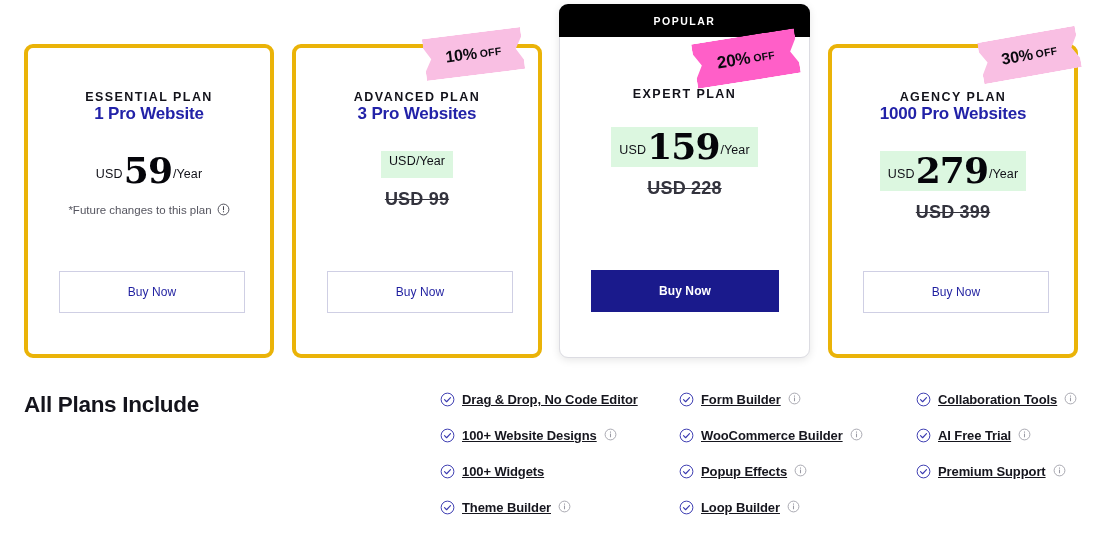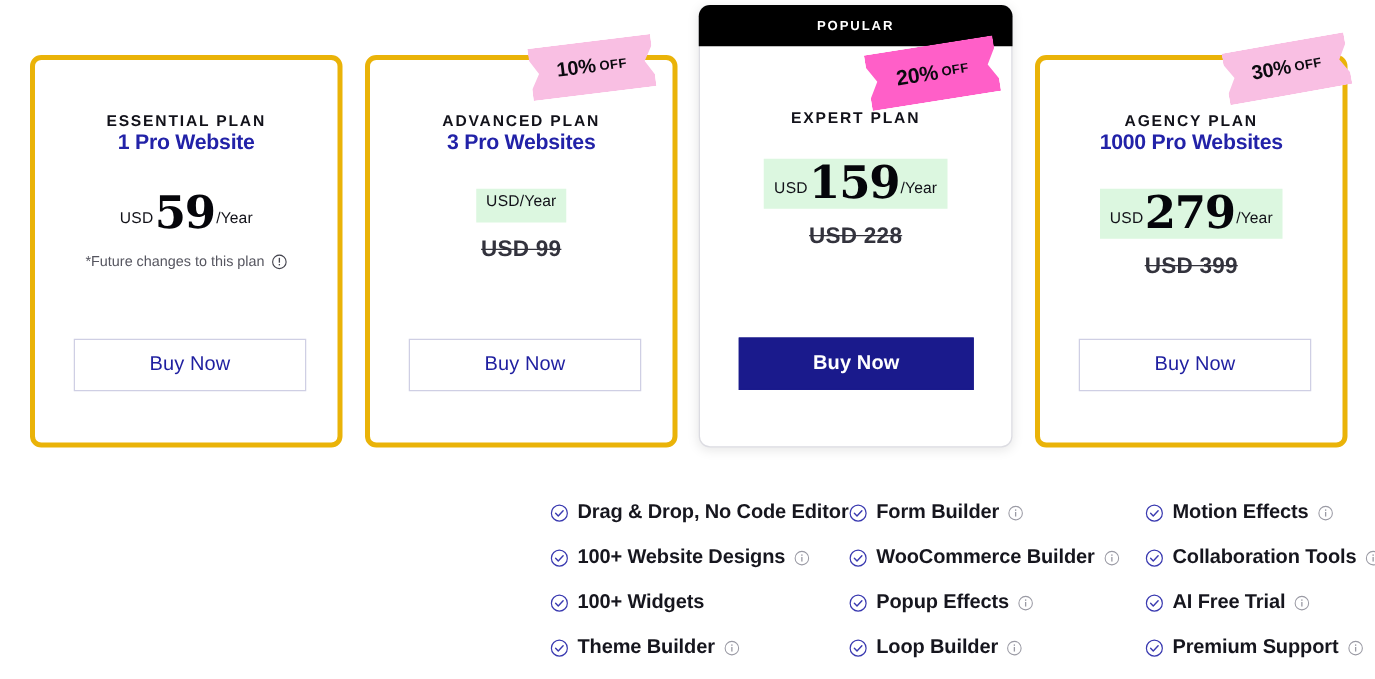--- a/index.html
+++ b/index.html
@@ -130,21 +130,21 @@
     color: #55555f;
   }
 
   .buy {
     position: absolute;
     left: 31px;
     bottom: 41px;
     width: 186px;
     height: 42px;
     display: flex; align-items: center; justify-content: center;
-    font-size: 16px;
+    font-size: 12px;
     color: #1f1fa0;
     background: #ffffff;
     border: 1px solid #cfcfe4;
     letter-spacing: 0.1px;
     cursor: pointer;
   }
   .card.featured .buy {
     left: 31px;
     bottom: 45px;
     width: 188px;
@@ -193,27 +193,27 @@
     letter-spacing: -0.3px;
   }
 
   .feat-col { position: absolute; top: 392px; }
   .feat-col.f0 { left: 440px; }
   .feat-col.f1 { left: 679px; }
   .feat-col.f2 { left: 916px; }
 
   .feat {
     display: flex;
-    align-items: center;
     gap: 7px;
     height: 36px;
-    font-size: 16px;
+    font-size: 13px;
     font-weight: bold;
     color: #16161e;
     letter-spacing: -0.1px;
+    text-decoration: underline;
   }
   .feat .label { white-space: nowrap; }
 
   svg { display: block; }
 </style>
 </head>
 <body>
 
 <div class="page">
 
@@ -298,20 +298,21 @@
     <div class="badge b2">
       <span class="pct">20%</span>
       <span class="off">OFF</span>
     </div>
     <div class="badge b3">
       <span class="pct">30%</span>
       <span class="off">OFF</span>
     </div>
   </div>
 
+  <div class="include-title">All Plans Include</div>
 
   <div class="feat-col f0">
     <div class="feat">
       <span>
         <svg width="15" height="15" viewBox="0 0 20 20">
             <circle cx="10" cy="10" r="8.5" fill="none" stroke="#3a3ab0" stroke-width="1.3"></circle>
             <path d="M6 10.2 L8.8 13 L14 7.4" fill="none" stroke="#3a3ab0" stroke-width="1.5" stroke-linecap="round" stroke-linejoin="round"></path>
           </svg>
       </span>
       <span class="label">Drag &amp; Drop, No Code Editor</span>
@@ -427,36 +428,20 @@
   </div>
 
   <div class="feat-col f2">
     <div class="feat">
       <span>
         <svg width="15" height="15" viewBox="0 0 20 20">
             <circle cx="10" cy="10" r="8.5" fill="none" stroke="#3a3ab0" stroke-width="1.3"></circle>
             <path d="M6 10.2 L8.8 13 L14 7.4" fill="none" stroke="#3a3ab0" stroke-width="1.5" stroke-linecap="round" stroke-linejoin="round"></path>
           </svg>
       </span>
-      <span class="label">Motion Effects</span>
-      <span>
-        <svg width="13" height="13" viewBox="0 0 20 20">
-            <circle cx="10" cy="10" r="8.3" fill="none" stroke="#9a9aa4" stroke-width="1.3"></circle>
-            <rect x="9.2" y="8.6" width="1.6" height="5.6" fill="#9a9aa4"></rect>
-            <rect x="9.2" y="5.4" width="1.6" height="1.8" fill="#9a9aa4"></rect>
-          </svg>
-      </span>
-    </div>
-    <div class="feat">
-      <span>
-        <svg width="15" height="15" viewBox="0 0 20 20">
-            <circle cx="10" cy="10" r="8.5" fill="none" stroke="#3a3ab0" stroke-width="1.3"></circle>
-            <path d="M6 10.2 L8.8 13 L14 7.4" fill="none" stroke="#3a3ab0" stroke-width="1.5" stroke-linecap="round" stroke-linejoin="round"></path>
-          </svg>
-      </span>
       <span class="label">Collaboration Tools</span>
       <span>
         <svg width="13" height="13" viewBox="0 0 20 20">
             <circle cx="10" cy="10" r="8.3" fill="none" stroke="#9a9aa4" stroke-width="1.3"></circle>
             <rect x="9.2" y="8.6" width="1.6" height="5.6" fill="#9a9aa4"></rect>
             <rect x="9.2" y="5.4" width="1.6" height="1.8" fill="#9a9aa4"></rect>
           </svg>
       </span>
     </div>
     <div class="feat">

